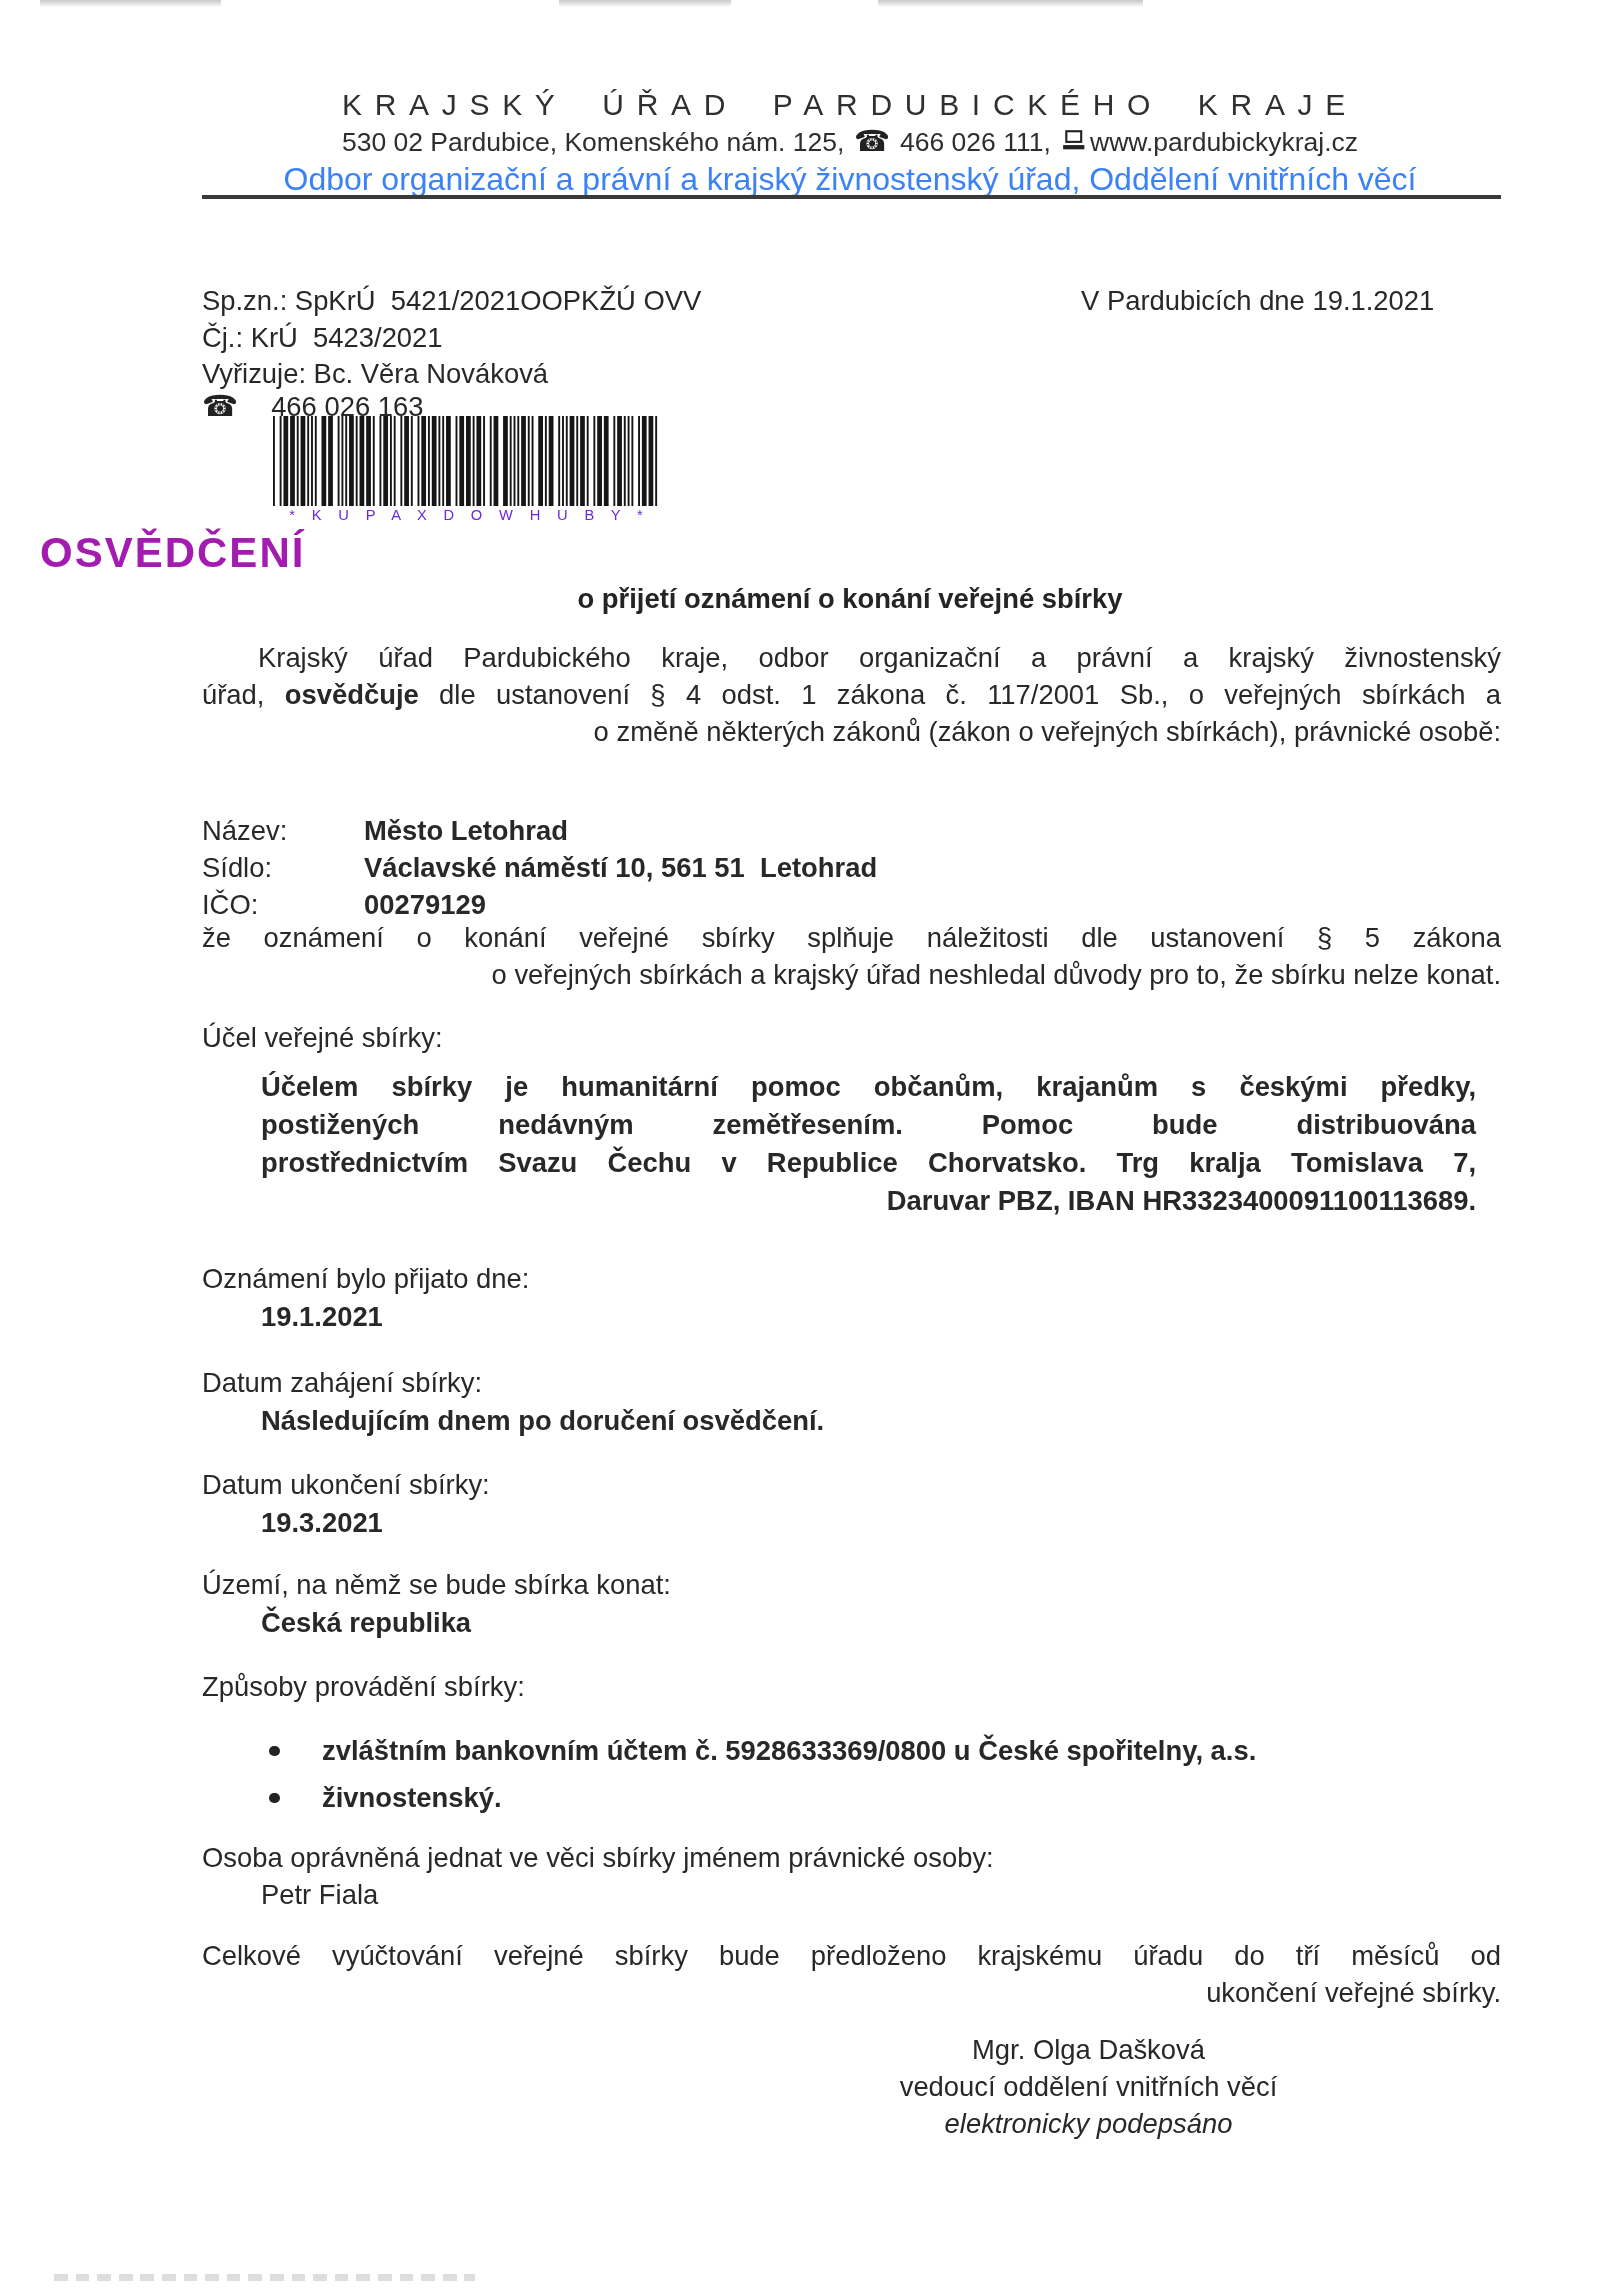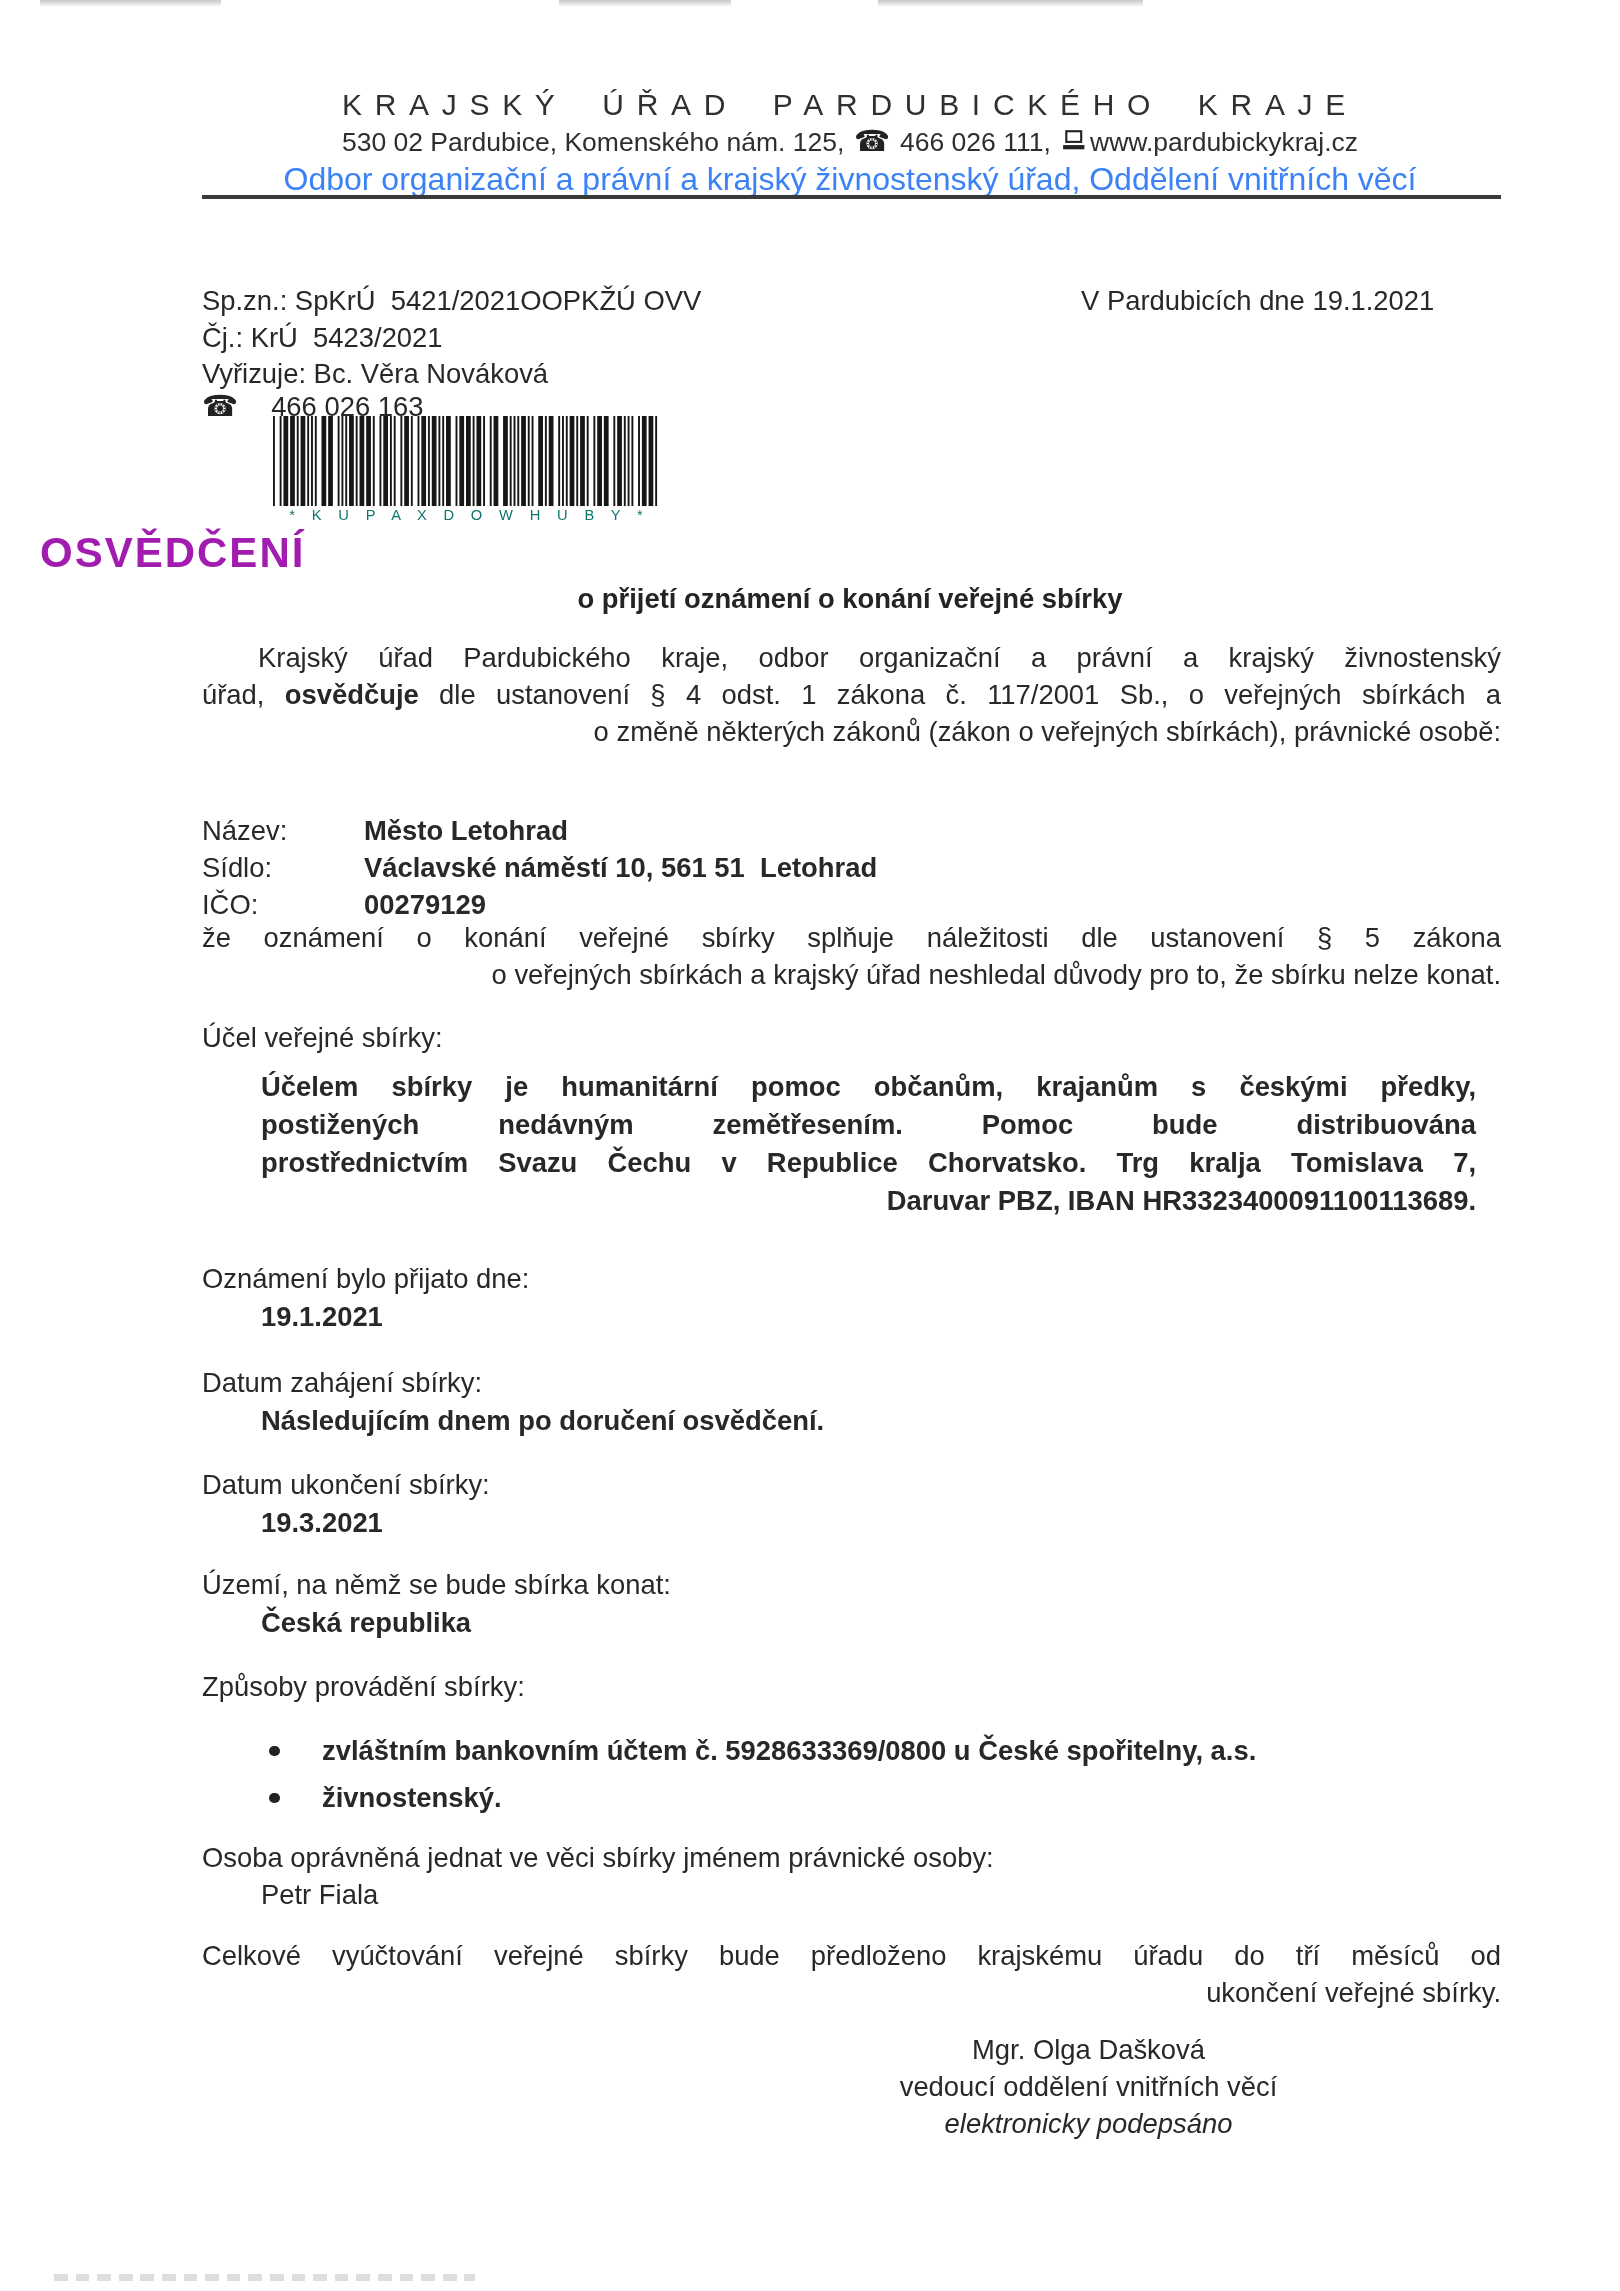--- a/index.html
+++ b/index.html
@@ -46,21 +46,21 @@
   .ref-date{top:282px;left:1041px;}
   .ref-cj{top:319px;left:162px;}
   .ref-handler{top:355px;left:162px;}
   .ref-phone{top:388px;left:162px;display:flex;align-items:center;gap:33px;}
 
   
   .barcode-box{top:416px;left:233px;width:386px;height:90px;}
   .barcode-box svg{width:100%;height:100%;fill:#161616;}
   .barcode-label{
     top:507px;left:233px;width:386px;
-    font-size:14.7px;color:#0f766e;
+    font-size:14.7px;color:#6d28d9;
     word-spacing:12.7px;text-align:center;
   }
 
   
   .doc-title{
     top:529px;left:0;width:100%;
     text-align:left;font-size:42px;font-weight:700;letter-spacing:2px;color:#a21caf;
   }
   .doc-subtitle{
     top:583px;left:0;width:100%;

